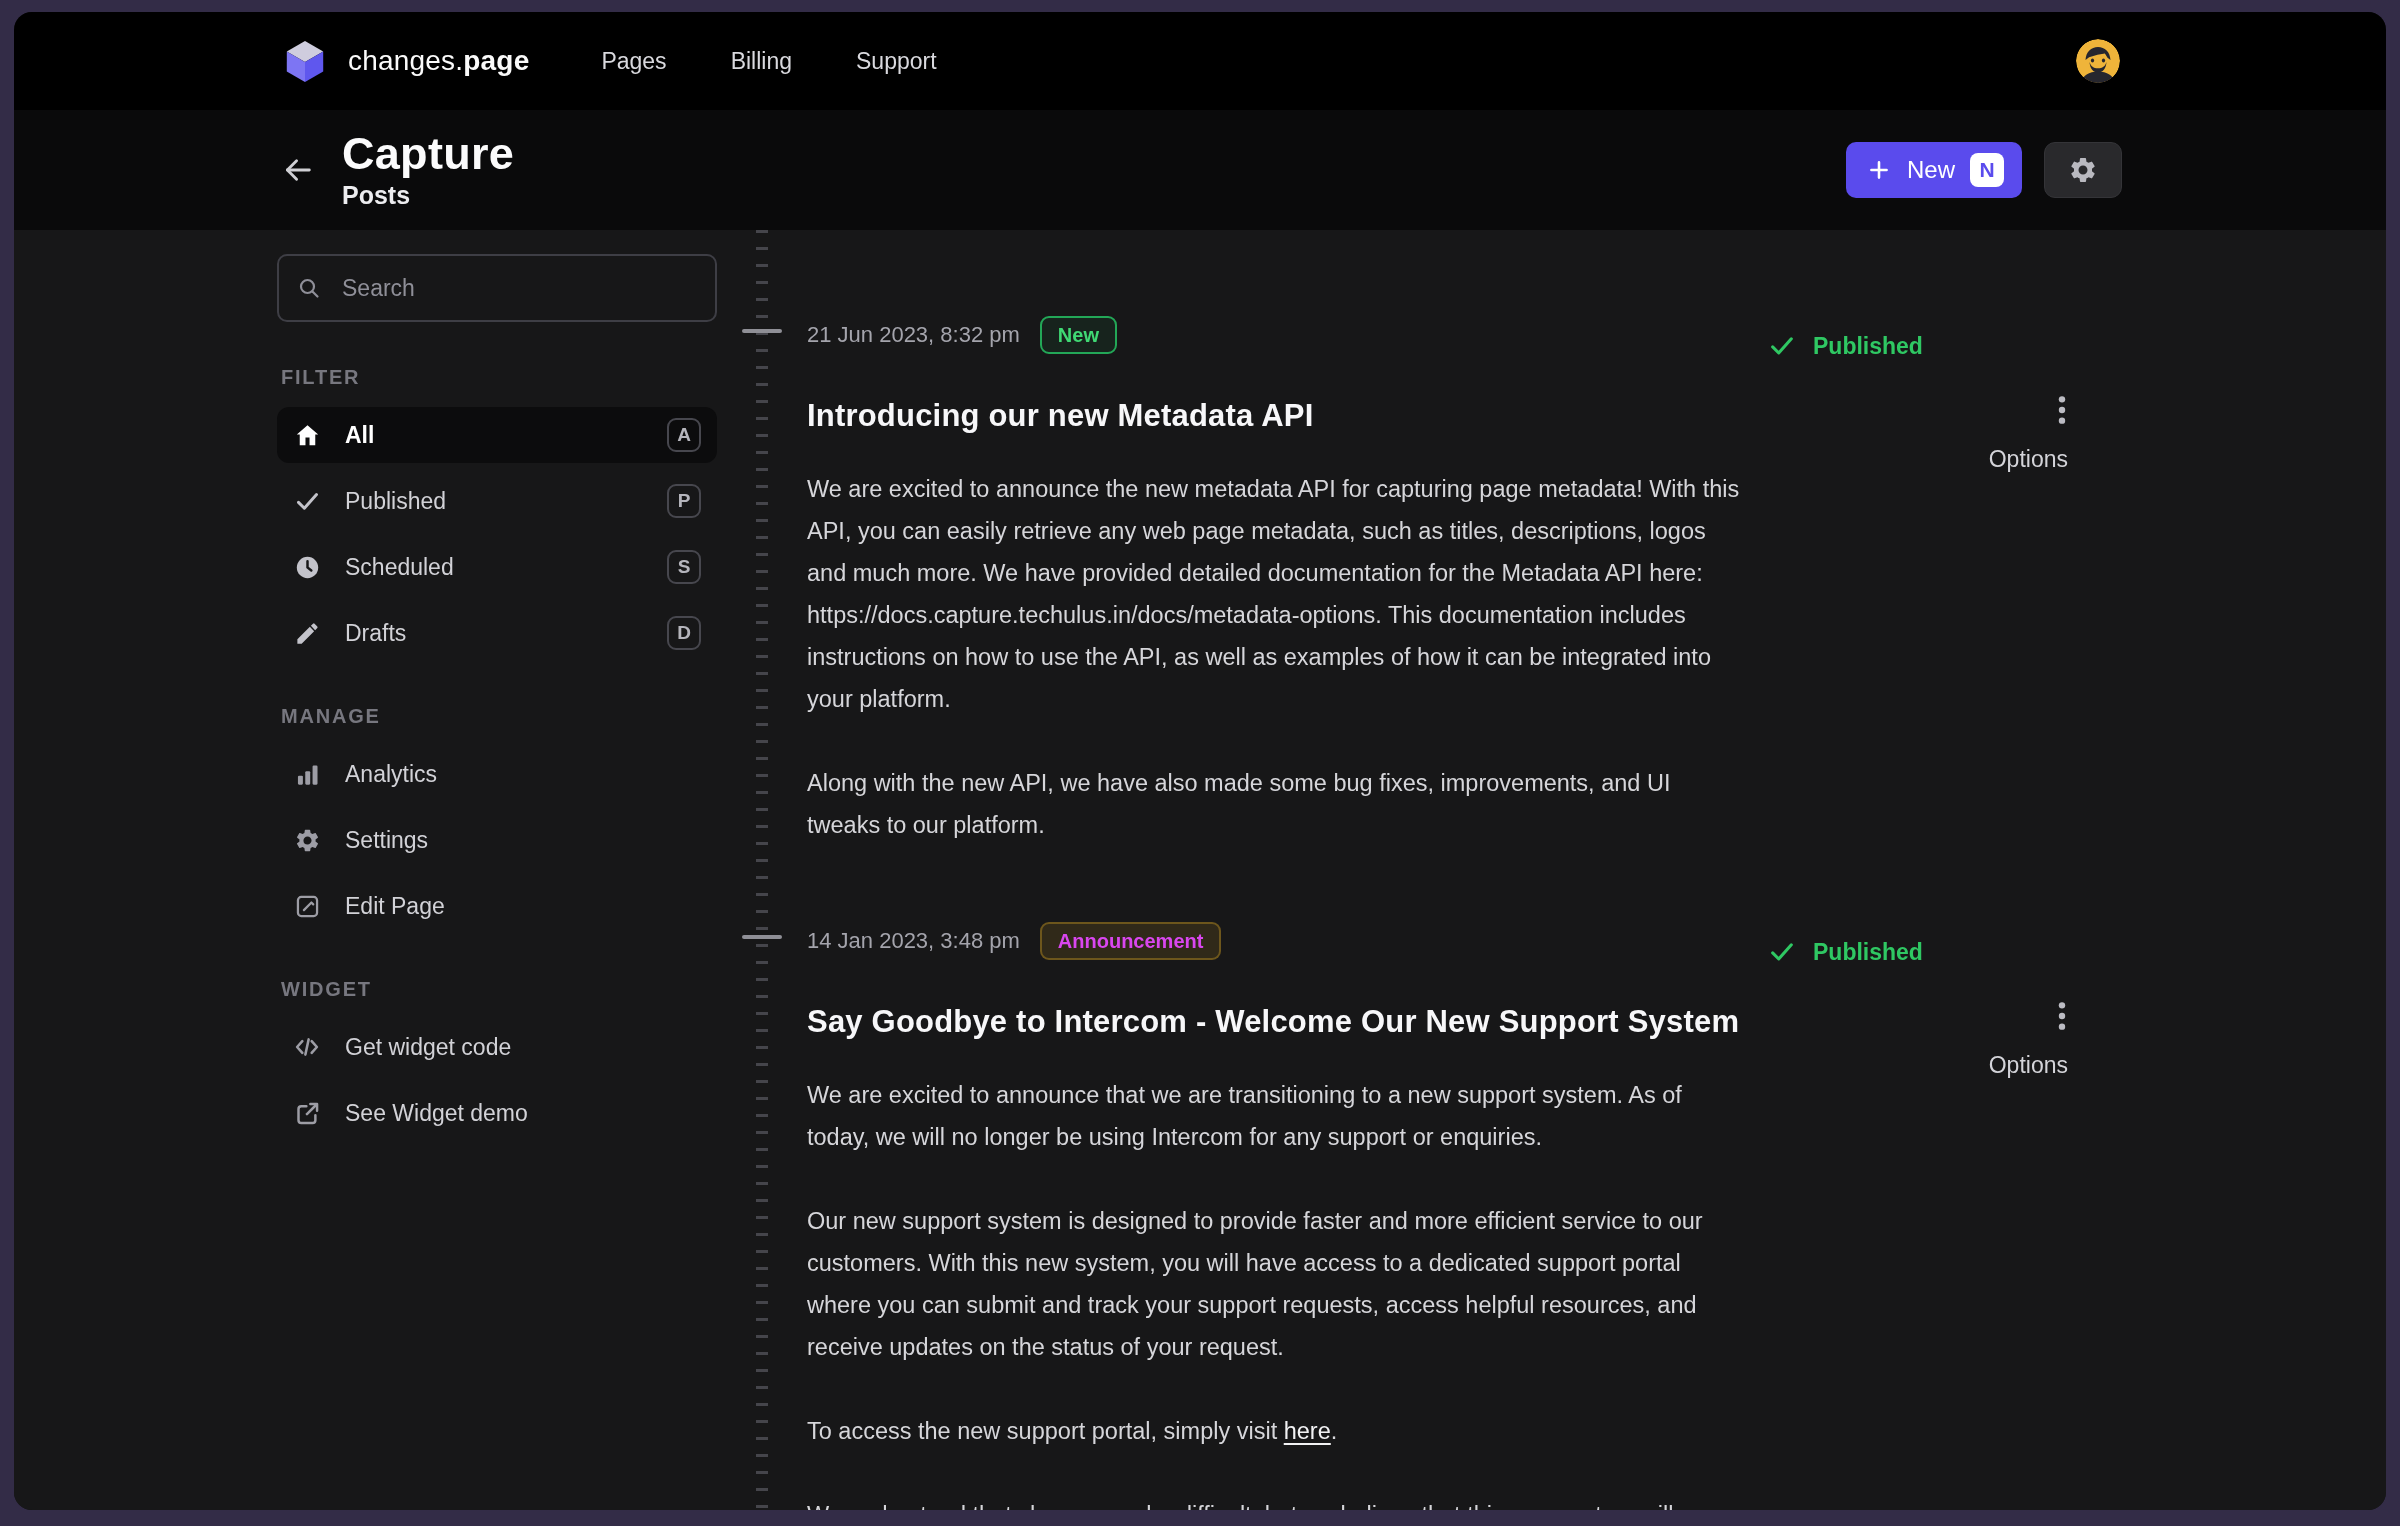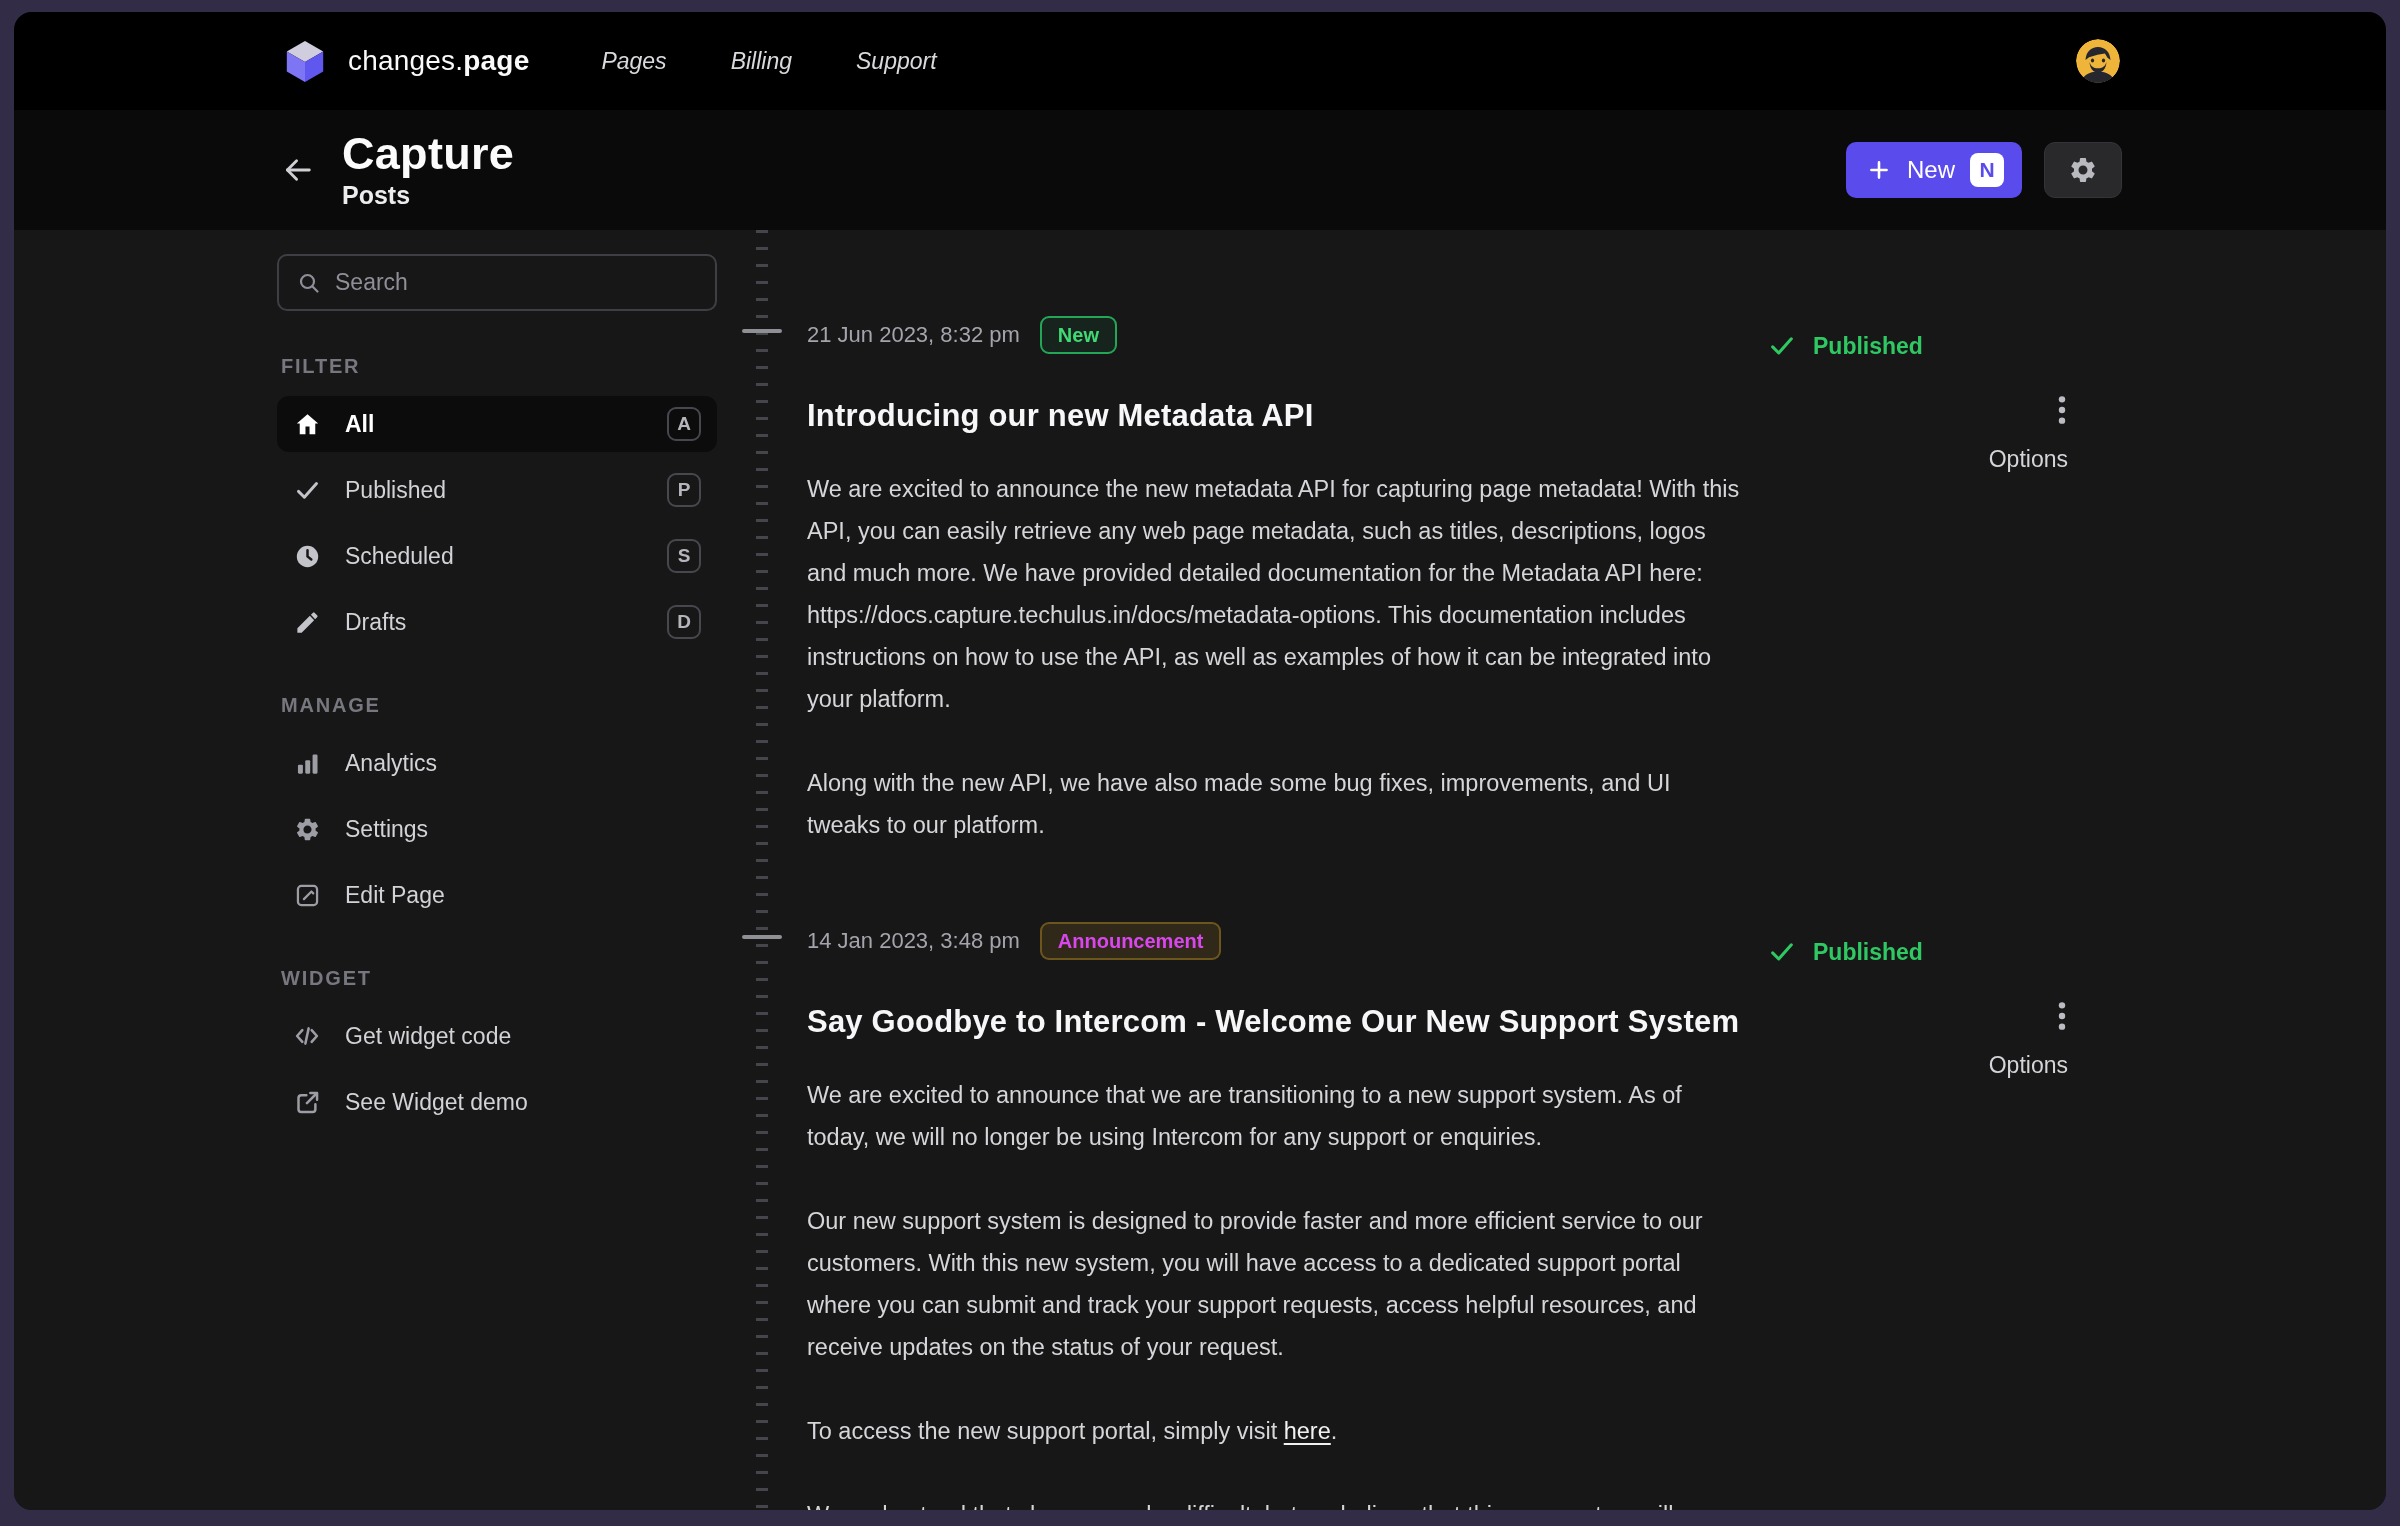--- a/index.html
+++ b/index.html
@@ -17,21 +17,21 @@
   }
   
   .navbar {
     height:98px; flex:0 0 98px; background:#000000;
     display:flex; align-items:center; padding:0 266px 0 268px;
   }
   .brand { display:flex; align-items:center; gap:20px; cursor:pointer; }
   .brand-name { font-size:28px; color:#fafafa; letter-spacing:.2px; }
   .brand-name .bold { font-weight:800; }
   .nav-links { display:flex; gap:64px; margin-left:72px; }
-  .nav-link { font-size:23px; font-weight:500; color:#d9d9de; cursor:pointer;font-style:italic; }
+  .nav-link { font-size:23px; font-weight:500; color:#d9d9de; cursor:pointer; }
   .nav-spacer { flex:1; }
   .avatar { width:44px; height:44px; border-radius:50%; overflow:hidden; cursor:pointer; }
   
   .pagehead {
     height:120px; flex:0 0 120px; background:#0a0a0b;
     display:flex; align-items:center; padding:8px 264px;
   }
   .back-btn { width:40px; height:40px; display:flex; align-items:center; justify-content:center; color:#cfcfd4; cursor:pointer; }
   .titleblock { margin-left:24px; }
   .page-title { font-size:45px; font-weight:800; color:#fbfbfc; letter-spacing:.3px; line-height:1.05; }
@@ -48,22 +48,22 @@
   }
   .gear-btn {
     width:78px; height:56px; background:#29292c; border:1px solid #343438; border-radius:11px;
     display:flex; align-items:center; justify-content:center; color:#b9b9c0; cursor:pointer;
   }
   
   .content { flex:1; display:flex; background:#171718; padding-left:263px; position:relative; overflow:hidden; }
   
   .sidebar { width:440px; flex:0 0 440px; padding-top:24px; }
   .searchbox {
-    height:57px; border:2px solid #3e3e45; border-radius:10px;
-    display:flex; align-items:center; padding:0 18px; gap:14px; color:#8f8f98;
+    height:68px; border:2px solid #3e3e45; border-radius:10px;
+    display:flex; align-items:center; padding:0 18px; gap:21px; color:#8f8f98;
   }
   .searchbox input {
     background:transparent; border:none; outline:none; color:#e4e4e7;
     font-size:23px; font-family:inherit; width:100%;
   }
   .searchbox input::placeholder { color:#8f8f98; }
   .side-section { margin-top:44px; }
   .side-label { font-size:20px; font-weight:700; letter-spacing:1.8px; color:#77777f; padding-left:4px; margin-bottom:18px; }
   .side-item {
     height:56px; display:flex; align-items:center; gap:24px; padding:0 16px;

